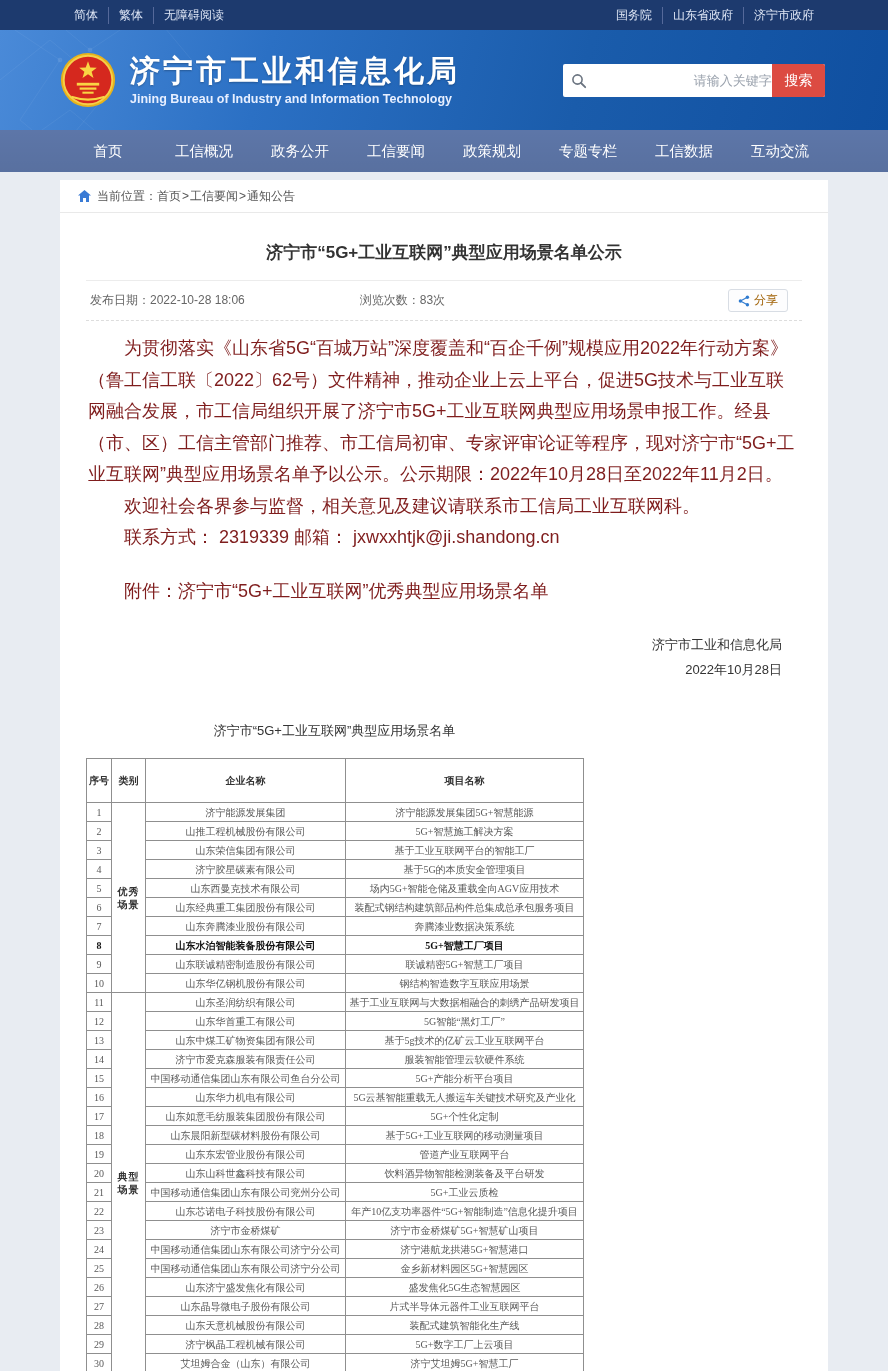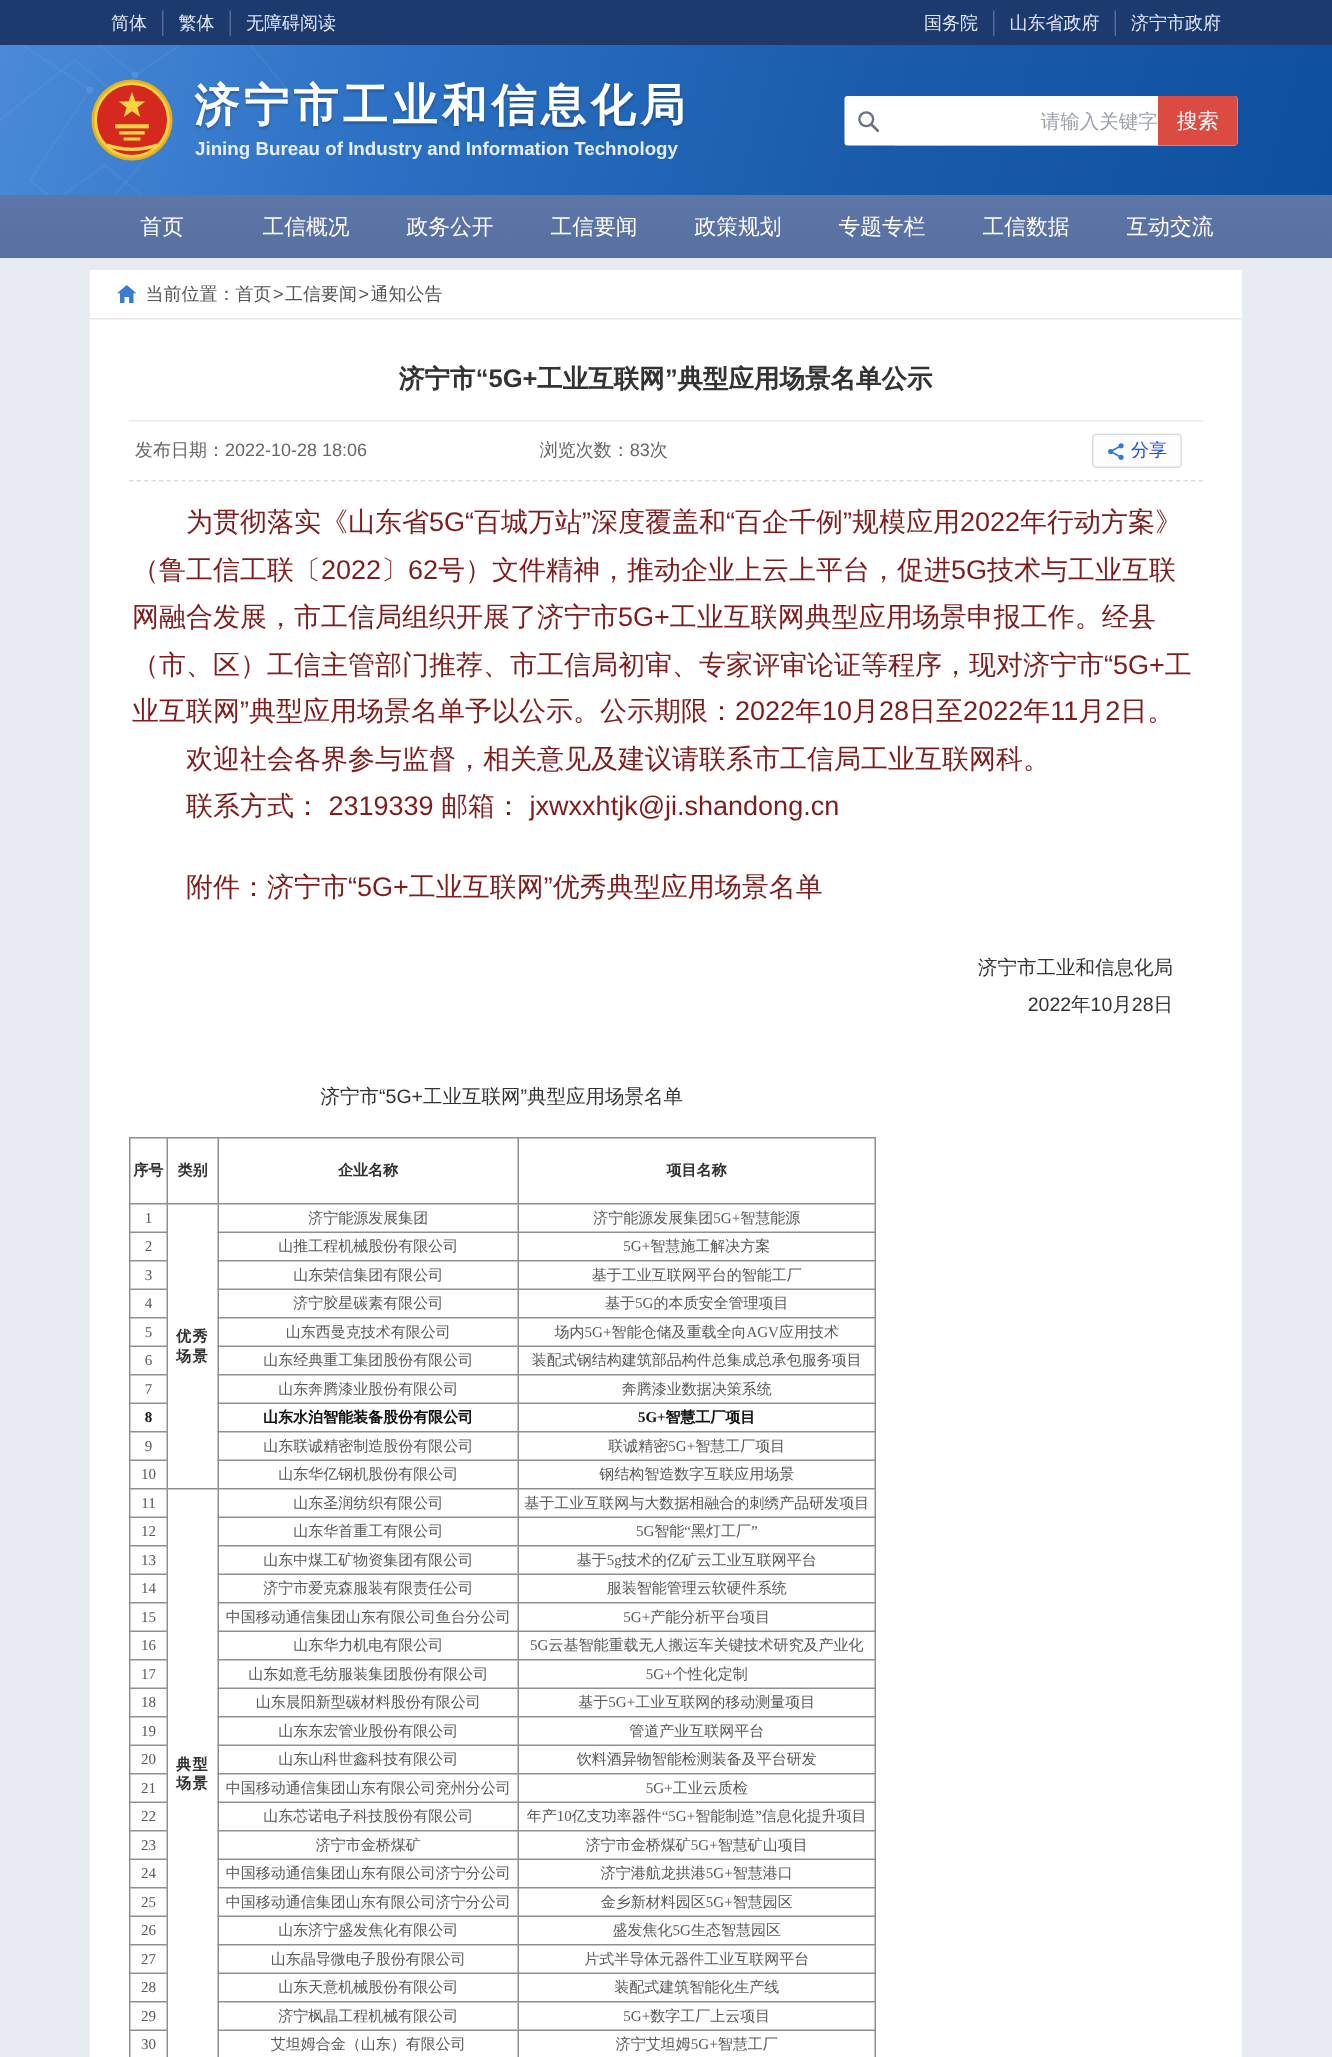--- a/index.html
+++ b/index.html
@@ -36,21 +36,21 @@
   .breadcrumb { height:32px; display:flex; align-items:center; padding:16px 18px; border-bottom:1px solid #e9e9e9; font-size:12px; color:#555; }
   .breadcrumb .sep { margin:0 1px; }
   .breadcrumb a { color:#555; text-decoration:none; cursor:pointer; }
   .bc-home-icon { margin-right:6px; display:inline-flex; }
 
   .article { padding:14px 26px 0; }
   .art-title { text-align:center; font-size:17px; font-weight:bold; color:#333; padding:14px 0 16px; border-bottom:1px solid #ececec; }
   .meta-row { display:flex; align-items:center; height:40px; border-bottom:1px dashed #ddd; font-size:12px; color:#666; position:relative; }
   .meta-item { margin-right:115px; }
   .meta-item:first-child { margin-left:4px; }
-  .share-btn { position:absolute; right:14px; top:8px; height:23px; padding:0 9px; display:flex; align-items:center; gap:4px; border:1px solid #d8dde4; border-radius:3px; background:#fdfdfe; color:#1d4ed8; font-size:12px; cursor:pointer; }
+  .share-btn { position:absolute; right:14px; top:8px; height:23px; padding:0 9px; display:flex; align-items:center; gap:4px; border:1px solid #d8dde4; border-radius:3px; background:#fdfdfe; color:#a16207; font-size:12px; cursor:pointer; }
 
   .body-text { padding:12px 2px 0; font-size:18px; color:#7f1d1d; line-height:1.75; }
   .body-text p { text-indent:2em; }
   .body-text p.attach { margin-top:22px; }
   .signature { text-align:right; font-size:13px; color:#333; line-height:1.9; padding:26px 20px 0; }
 
   .table-wrap { margin-top:40px; }
   .tbl-title { width:497px; text-align:center; font-size:13px; color:#333; margin:0 0 18px 0; }
   table.scene { border-collapse:collapse; width:497px; table-layout:fixed; font-family:"Liberation Serif","DejaVu Serif",serif; font-size:10px; color:#595959; }
   table.scene th, table.scene td { border:1px solid #8f8f8f; text-align:center; padding:2px 2px; line-height:13px; }

